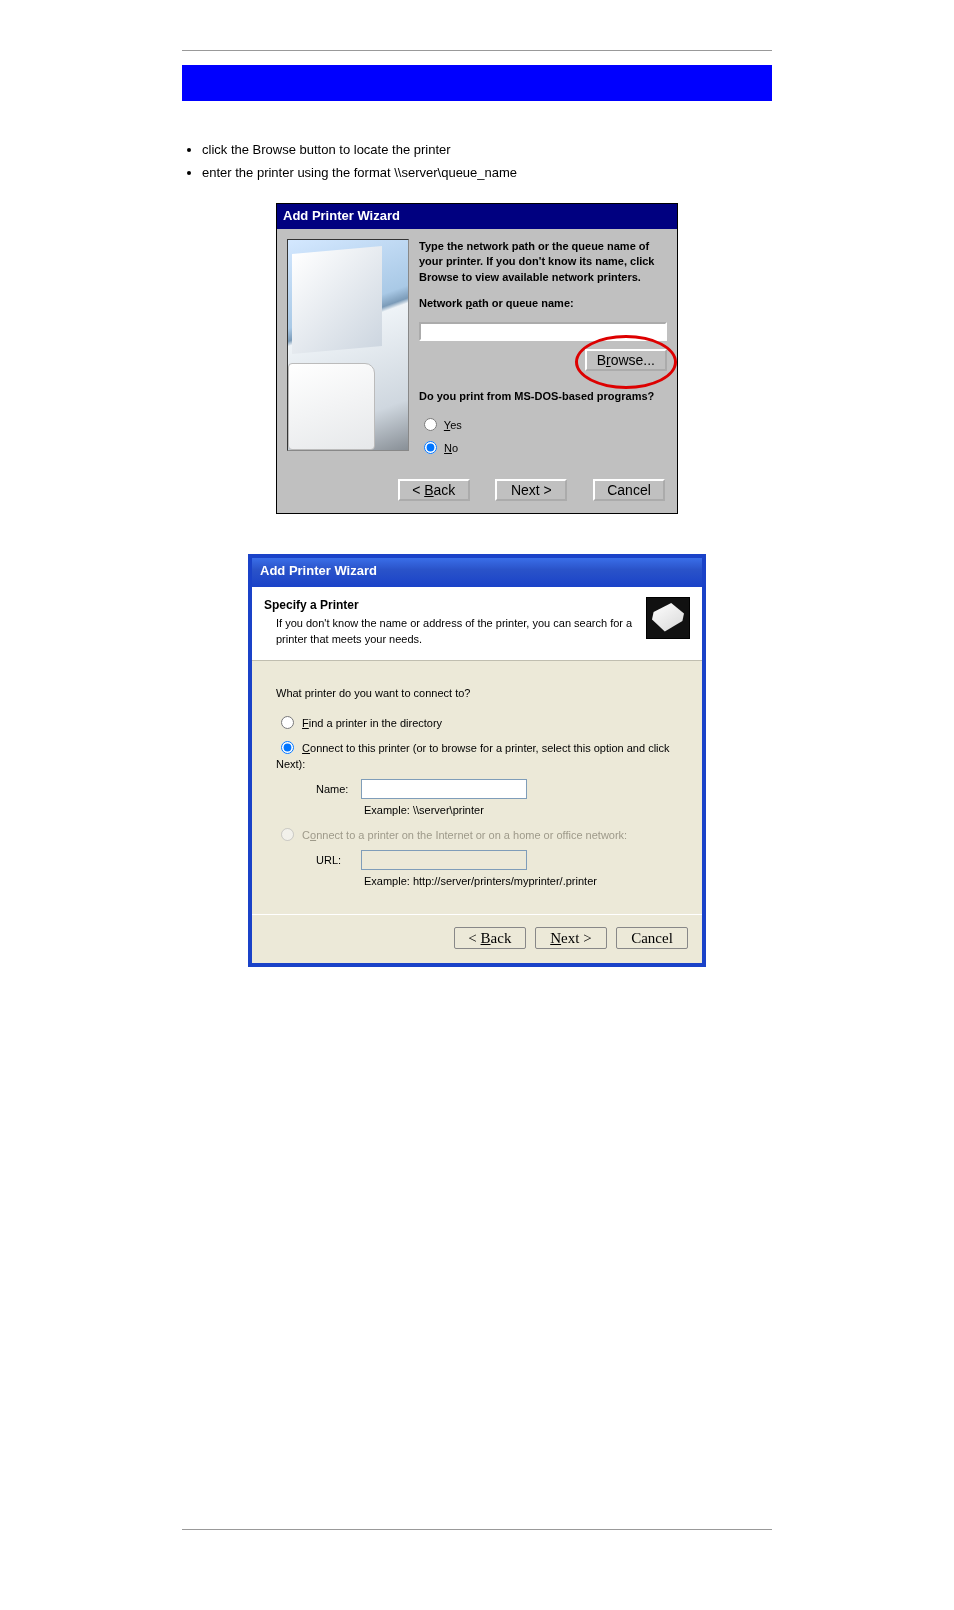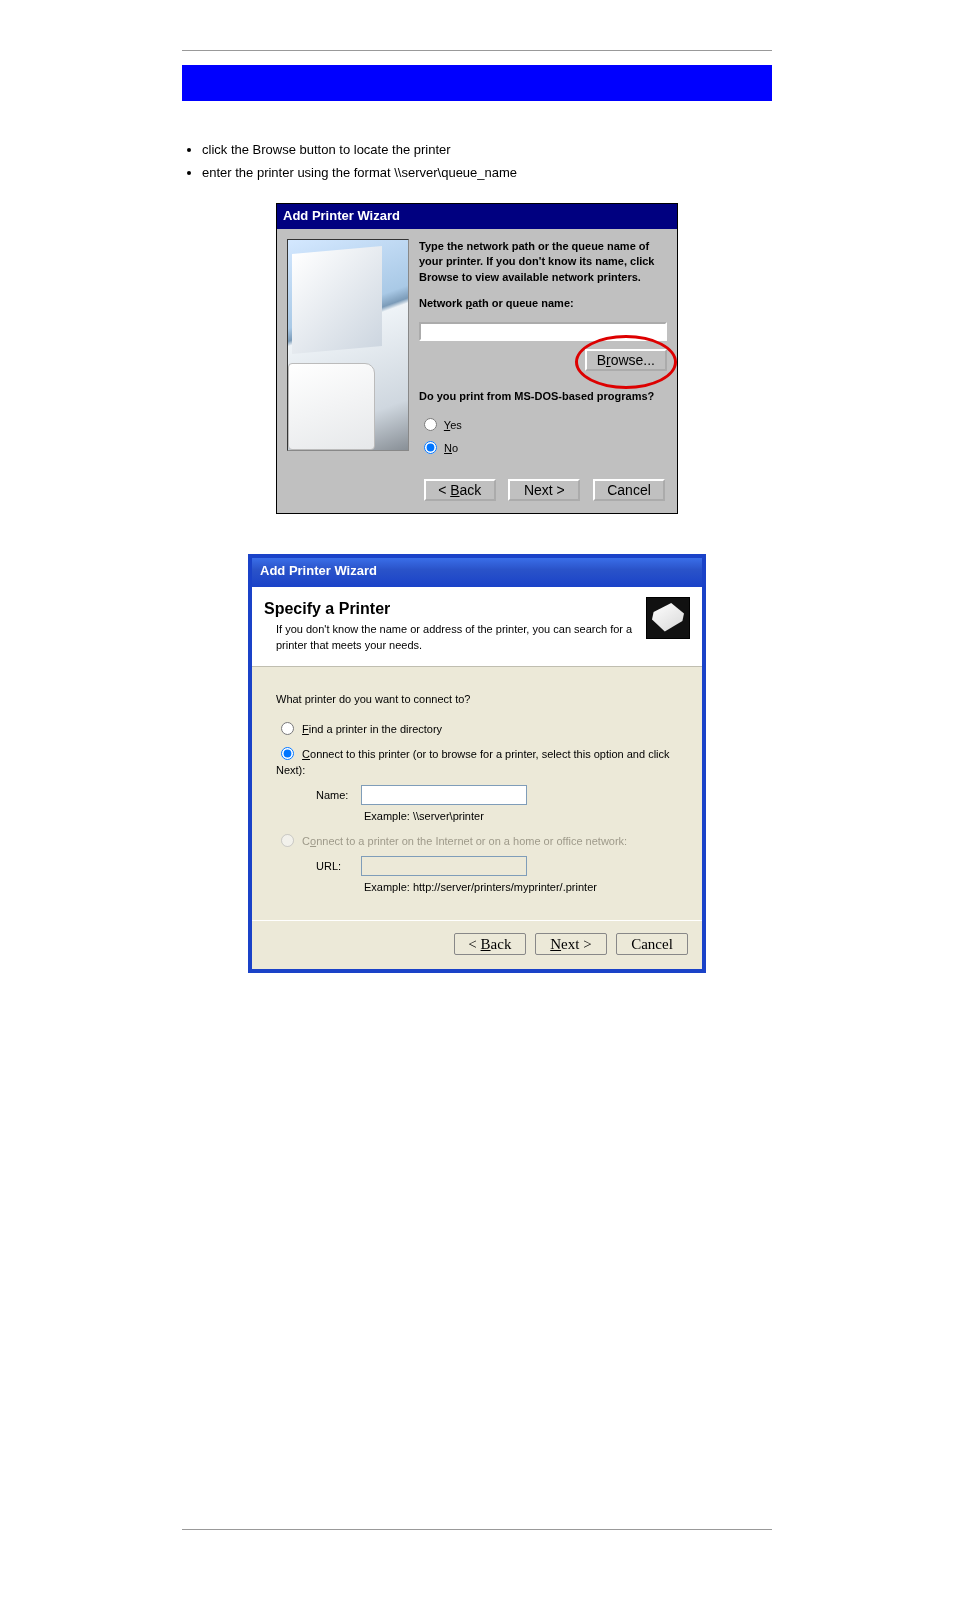--- a/index.html
+++ b/index.html
@@ -21,28 +21,28 @@
 .dlg98 .right { font-size:11px; flex:1; }
 .dlg98 .right p { margin:0 0 10px;font-weight:bold; }
 .dlg98 input[type=text] { width:100%; font-size:11px; border:2px inset #fff; background:#fff; box-sizing:border-box; height:19px; padding:1px 2px; }
 .dlg98 .browse-wrap { text-align:right; margin:8px 0 18px; position:relative; }
 .dlg98 button.btn { font-size:14px; font-family:inherit; background:#c0c0c0; border:2px outset #fff; padding:1px 10px; min-width:72px; height:22px;}
 .dlg98 .ring { position:absolute; right:-10px; top:-14px; width:96px; height:48px; border:3px solid #d00; border-radius:50%; pointer-events:none; }
 .dlg98 .radio-row { margin:4px 0 2px; }
 .dlg98 .radio-row input { vertical-align:-2px; margin-right:4px;}
 .dlg98 .u { text-decoration:underline; }
 .dlg98 .btnrow { text-align:right; padding:10px 12px 12px; }
-.dlg98 .btnrow button { margin-left:9px; }
+.dlg98 .btnrow button { margin-left:22px; }
 
 
 .dlgxp { width:450px; border:4px solid #1a42c8; background:#ece9d8; margin:0 auto; font-family:Tahoma,sans-serif; font-size:11px; color:#000;}
 .dlgxp .titlebar { background:linear-gradient(#3a6ee8,#2a53c9 40%,#1a42c8); color:#fff; font-weight:bold; font-size:13px; padding:4px 8px 6px; }
 .dlgxp .header { background:#fff; padding:10px 12px 12px; display:flex; align-items:flex-start; gap:10px; border-bottom:1px solid #c0beb0; }
 .dlgxp .header .htxt { flex:1; }
-.dlgxp .header .htxt .htitle { font-weight:bold; font-size:16px; margin:0 0 2px;}
+.dlgxp .header .htxt .htitle { font-weight:bold; font-size:12px; margin:0 0 2px;}
 .dlgxp .header .hicon { width:42px; height:40px; background:#111; border:1px solid #000; position:relative; }
 .dlgxp .header .hicon::before { content:""; position:absolute; inset:5px; background:linear-gradient(145deg,#fff,#d6d6d6); clip-path:polygon(5% 30%,60% 0%,100% 35%,95% 60%,40% 95%,0% 55%); }
 .dlgxp .content { padding:14px 24px 20px; }
 .dlgxp .opt { margin:6px 0; }
 .dlgxp .opt input[type=radio] { vertical-align:-2px; margin-right:5px;}
 .dlgxp .sub { margin:4px 0 4px 40px; }
 .dlgxp .sub label { display:inline-block; width:42px; }
 .dlgxp input[type=text] { width:160px; height:18px; border:1px solid #7f9db9; font-size:11px; padding:0 2px; background:#fff; }
 .dlgxp input[type=text][disabled] { background:#ece9d8; color:#888;}
 .dlgxp .disabled-text { color:#9e9a8a; }

